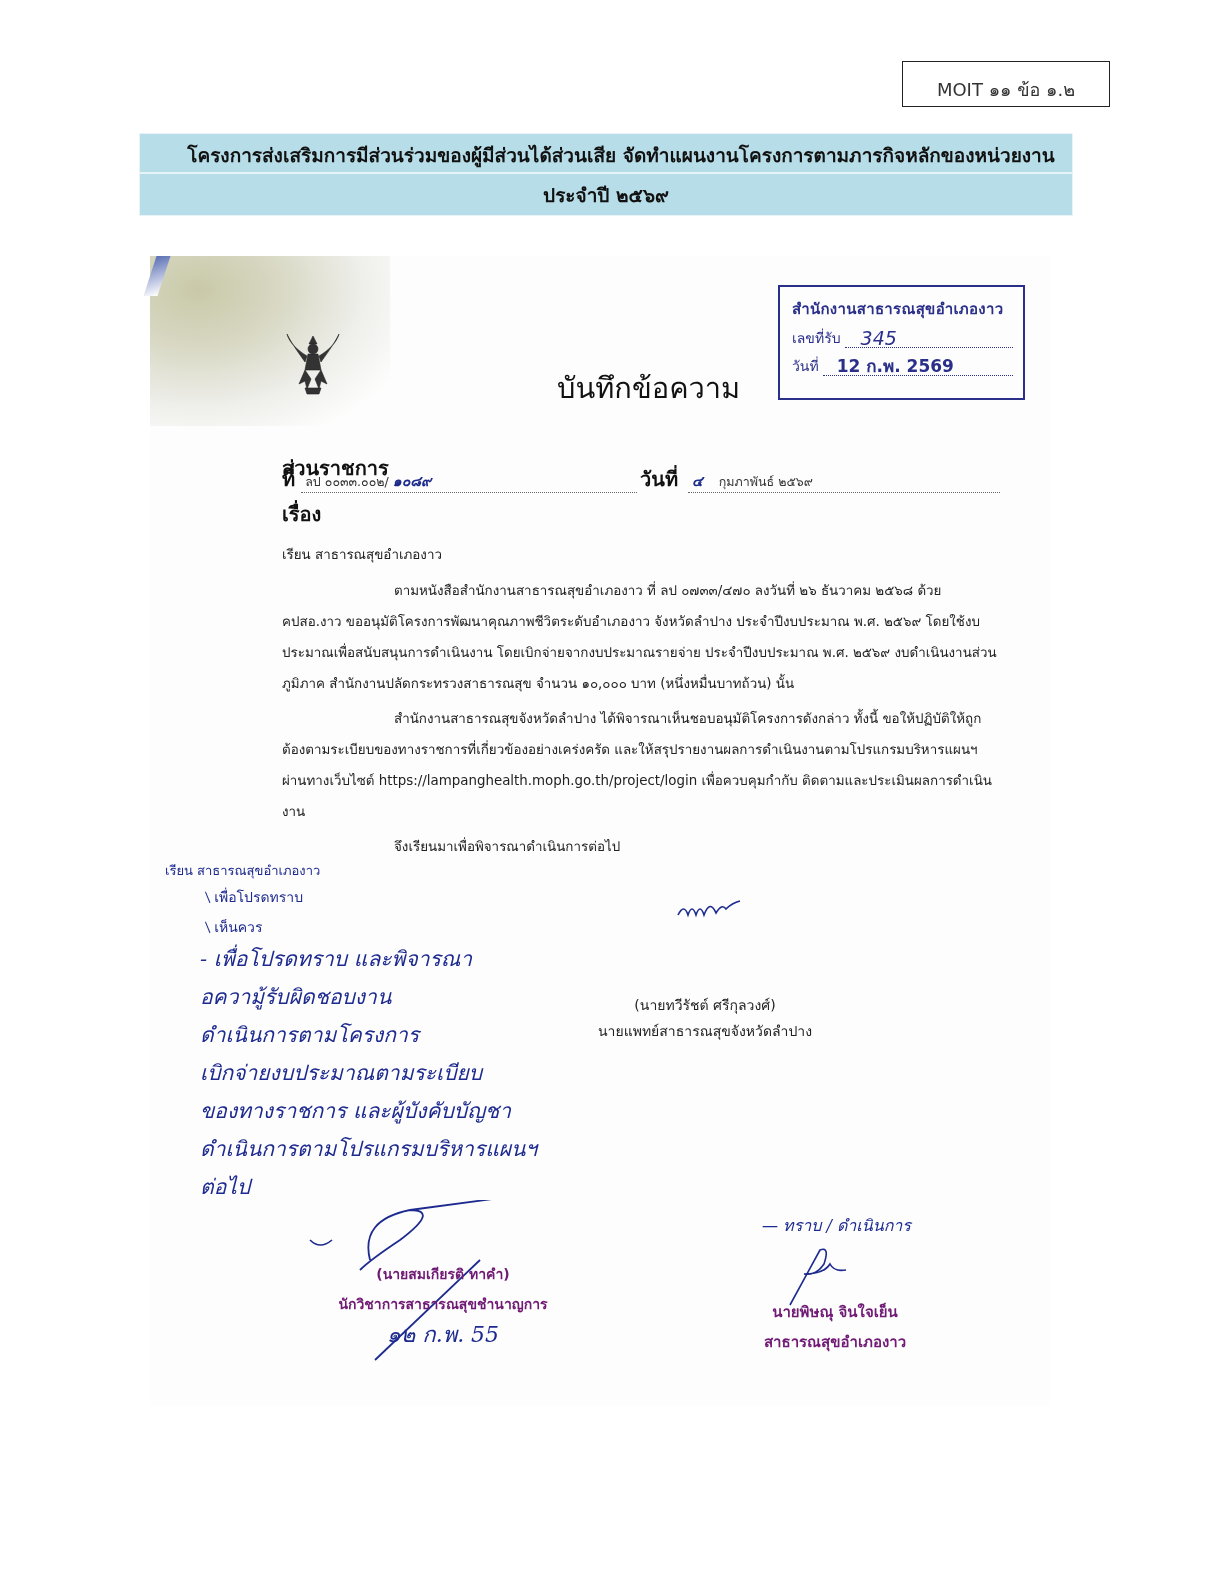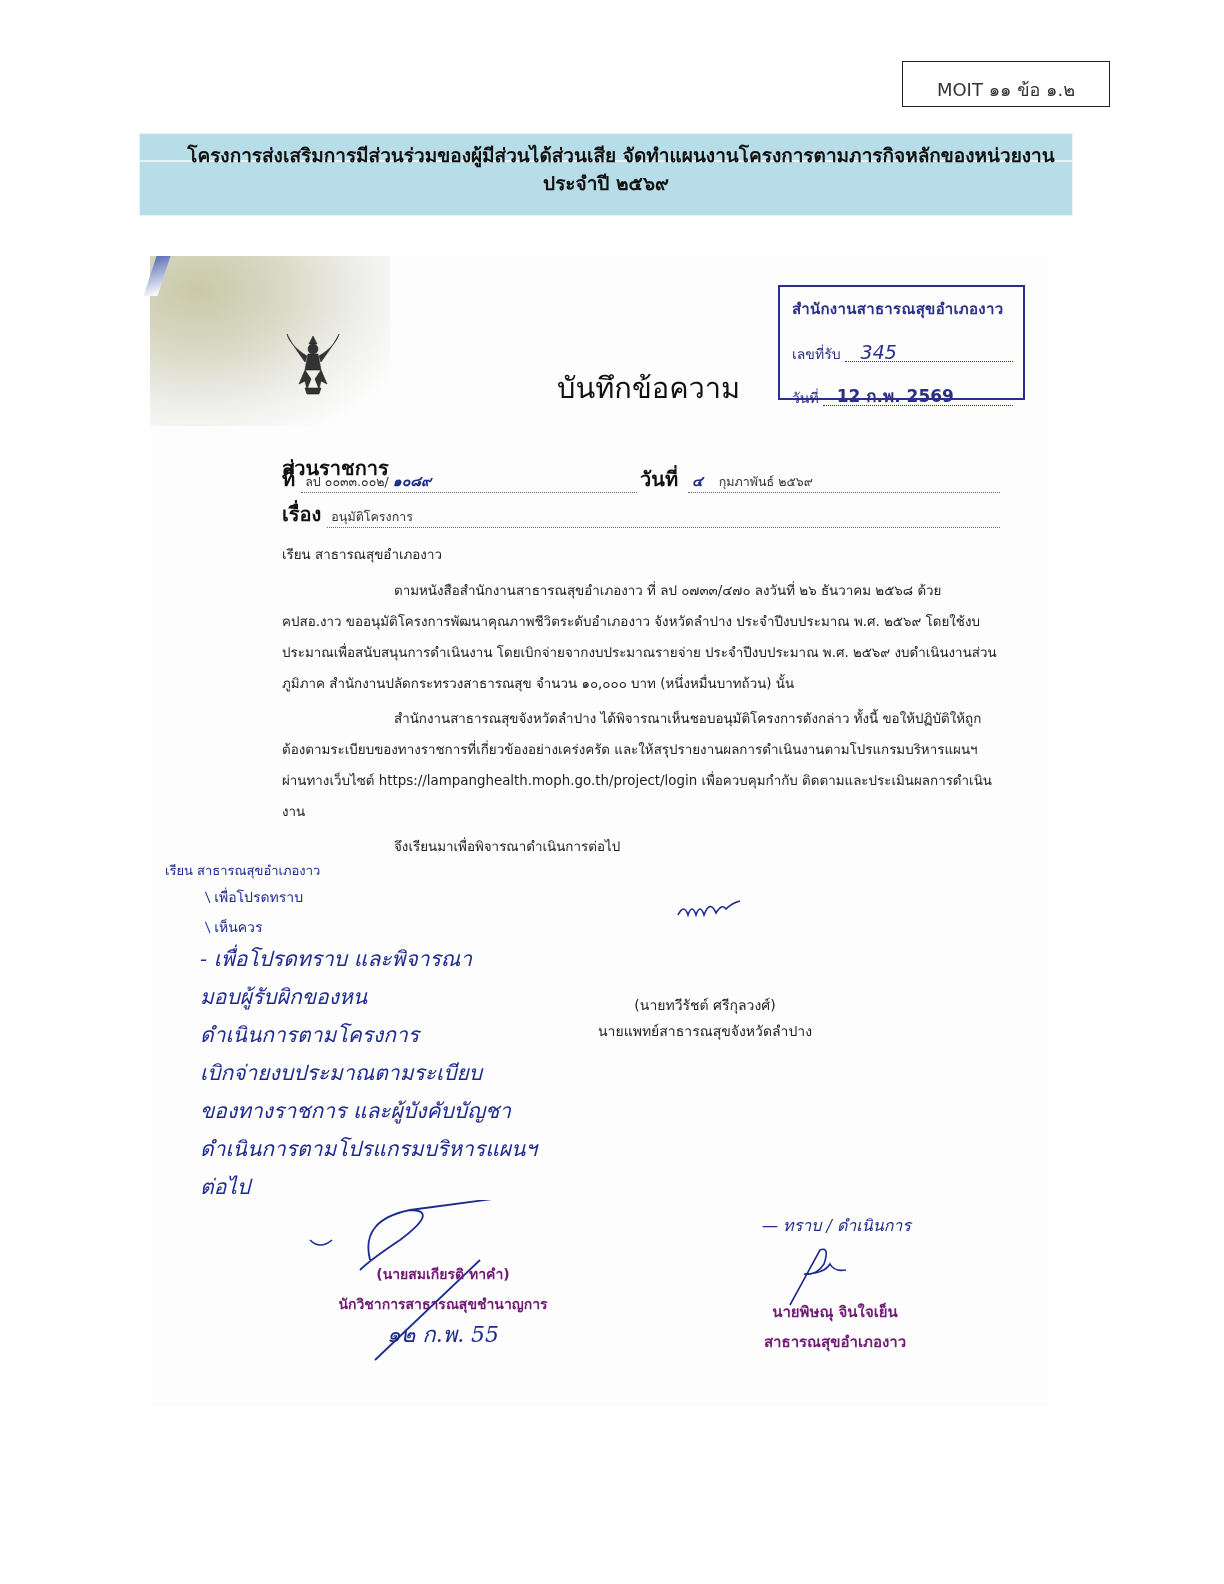--- a/index.html
+++ b/index.html
@@ -10,21 +10,21 @@
       position: absolute; left: 902px; top: 61px; width: 208px; height: 46px;
       border: 1.5px solid #222; display: flex; align-items: center; justify-content: center;
       font-size: 18px; color: #333; padding-top: 10px;
     }
 
     .banner {
       position: absolute; left: 139px; top: 133px; width: 934px; height: 83px;
       background: #b7dde8; border: 1px solid #e8f4f8;
       text-align: center; font-weight: bold; font-size: 19px; color: #111;
     }
-    .banner .l1 { height: 28px; line-height: 42px; border-bottom: 2px solid #e6f3f7; padding-left: 30px; }
+    .banner .l1 { height: 40px; line-height: 42px; border-bottom: 2px solid #e6f3f7; padding-left: 30px; }
     .banner .l2 { height: 54px; line-height: 42px; }
 
     .scan {
       position: absolute; left: 150px; top: 256px; width: 900px; height: 1150px;
       background: #fdfdfd;
     }
     .scan-glare {
       position: absolute; left: 0; top: 0; width: 240px; height: 170px;
       background: radial-gradient(ellipse at 20% 20%, #c9c9a8 0%, #d8d8c4 30%, #eeeeea 60%, rgba(255,255,255,0) 85%);
     }
@@ -37,21 +37,21 @@
 
     .memo-title {
       position: absolute; left: 557px; top: 365px; font-size: 29px; color: #111;
     }
 
     .stamp {
       position: absolute; left: 778px; top: 285px; width: 247px; height: 115px;
       border: 2px solid #2a2f8a; color: #2a2f8a; padding: 10px 10px 0 12px;
     }
     .stamp .s-org { font-size: 15px; font-weight: bold; letter-spacing: 0.3px; }
-    .stamp .s-row { display: flex; align-items: flex-start; margin-top: 22px; font-size: 14px; }
+    .stamp .s-row { display: flex; align-items: center; margin-top: 6px; font-size: 14px; }
     .stamp .s-val { flex: 1; border-bottom: 1.5px dotted #2a2f8a; margin-left: 4px; padding-left: 16px; font-style: italic; font-size: 19px; line-height: 18px; }
     .stamp .s-date { flex: 1; border-bottom: 1.5px dotted #2a2f8a; margin-left: 4px; padding-left: 14px; font-size: 17px; font-weight: bold; line-height: 18px; }
 
     .field-row { position: absolute; display: flex; align-items: baseline; }
     .field-label { font-weight: bold; font-size: 20px; color: #111; }
     .field-value {
       font-size: 12.5px; color: #333; border-bottom: 1px dotted #666; padding: 0 4px; flex: 1;
     }
     .hand { font-style: italic; font-weight: bold; color: #1c2a8a; font-size: 14px; }
 
@@ -125,21 +125,20 @@
 <div class="field-row" style="left:640px; top:463px; width:360px;">
   <span class="field-label">วันที่</span>
   <span class="field-value" style="margin-left:10px;">
     <span class="hand" style="margin-right:12px;">๔</span>
     <span>กุมภาพันธ์ ๒๕๖๙</span>
   </span>
 </div>
 
 <div class="field-row" style="left:282px; top:498px; width:718px;">
   <span class="field-label">เรื่อง</span>
-  <span class="field-value" style="margin-left:6px;">อนุมัติโครงการ</span>
 </div>
 
 <div class="para" style="top:539px;">เรียน  สาธารณสุขอำเภองาว</div>
 
 <div class="para" style="top:575px;">
   <span class="indent"></span><span>ตามหนังสือสำนักงานสาธารณสุขอำเภองาว ที่ ลป ๐๗๓๓/๔๗๐ ลงวันที่ ๒๖ ธันวาคม ๒๕๖๘ ด้วย คปสอ.งาว ขออนุมัติโครงการพัฒนาคุณภาพชีวิตระดับอำเภองาว จังหวัดลำปาง ประจำปีงบประมาณ พ.ศ. ๒๕๖๙ โดยใช้งบประมาณเพื่อสนับสนุนการดำเนินงาน โดยเบิกจ่ายจากงบประมาณรายจ่าย ประจำปีงบประมาณ พ.ศ. ๒๕๖๙ งบดำเนินงานส่วนภูมิภาค สำนักงานปลัดกระทรวงสาธารณสุข จำนวน ๑๐,๐๐๐ บาท (หนึ่งหมื่นบาทถ้วน)  นั้น</span>
 </div>
 
 <div class="para" style="top:703px;">
   <span class="indent"></span><span>สำนักงานสาธารณสุขจังหวัดลำปาง ได้พิจารณาเห็นชอบอนุมัติโครงการดังกล่าว ทั้งนี้ ขอให้ปฏิบัติให้ถูกต้องตามระเบียบของทางราชการที่เกี่ยวข้องอย่างเคร่งครัด และให้สรุปรายงานผลการดำเนินงานตามโปรแกรมบริหารแผนฯ ผ่านทางเว็บไซต์ https://lampanghealth.moph.go.th/project/login เพื่อควบคุมกำกับ ติดตามและประเมินผลการดำเนินงาน</span>
@@ -164,21 +163,21 @@
   <span style="display:inline-block; transform:rotate(-40deg);">/</span>
   <span>เพื่อโปรดทราบ</span>
 </div>
 <div class="blue-hand" style="left:205px; top:916px; font-size:14px; font-style:normal;">
   <span style="display:inline-block; transform:rotate(-40deg);">/</span>
   <span>เห็นควร</span>
 </div>
 
 <div class="blue-hand" style="left:200px; top:940px; width:430px; font-size:21px; line-height:38px;">
   <div>- เพื่อโปรดทราบ และพิจารณา</div>
-  <div>มอบผู้รับผิกของหน</div>
+  <div>อความู้รับผิดชอบงาน</div>
   <div>ดำเนินการตามโครงการ</div>
   <div>เบิกจ่ายงบประมาณตามระเบียบ</div>
   <div>ของทางราชการ และผู้บังคับบัญชา</div>
   <div>ดำเนินการตามโปรแกรมบริหารแผนฯ</div>
   <div>ต่อไป</div>
 </div>
 
 <div style="position:absolute; left:300px; top:1200px;">
   <svg width="300" height="180" viewBox="0 0 300 180">
     <path d="M10 40 q10 10 22 0" fill="none" stroke="#1d2a8f" stroke-width="1.6"></path>

